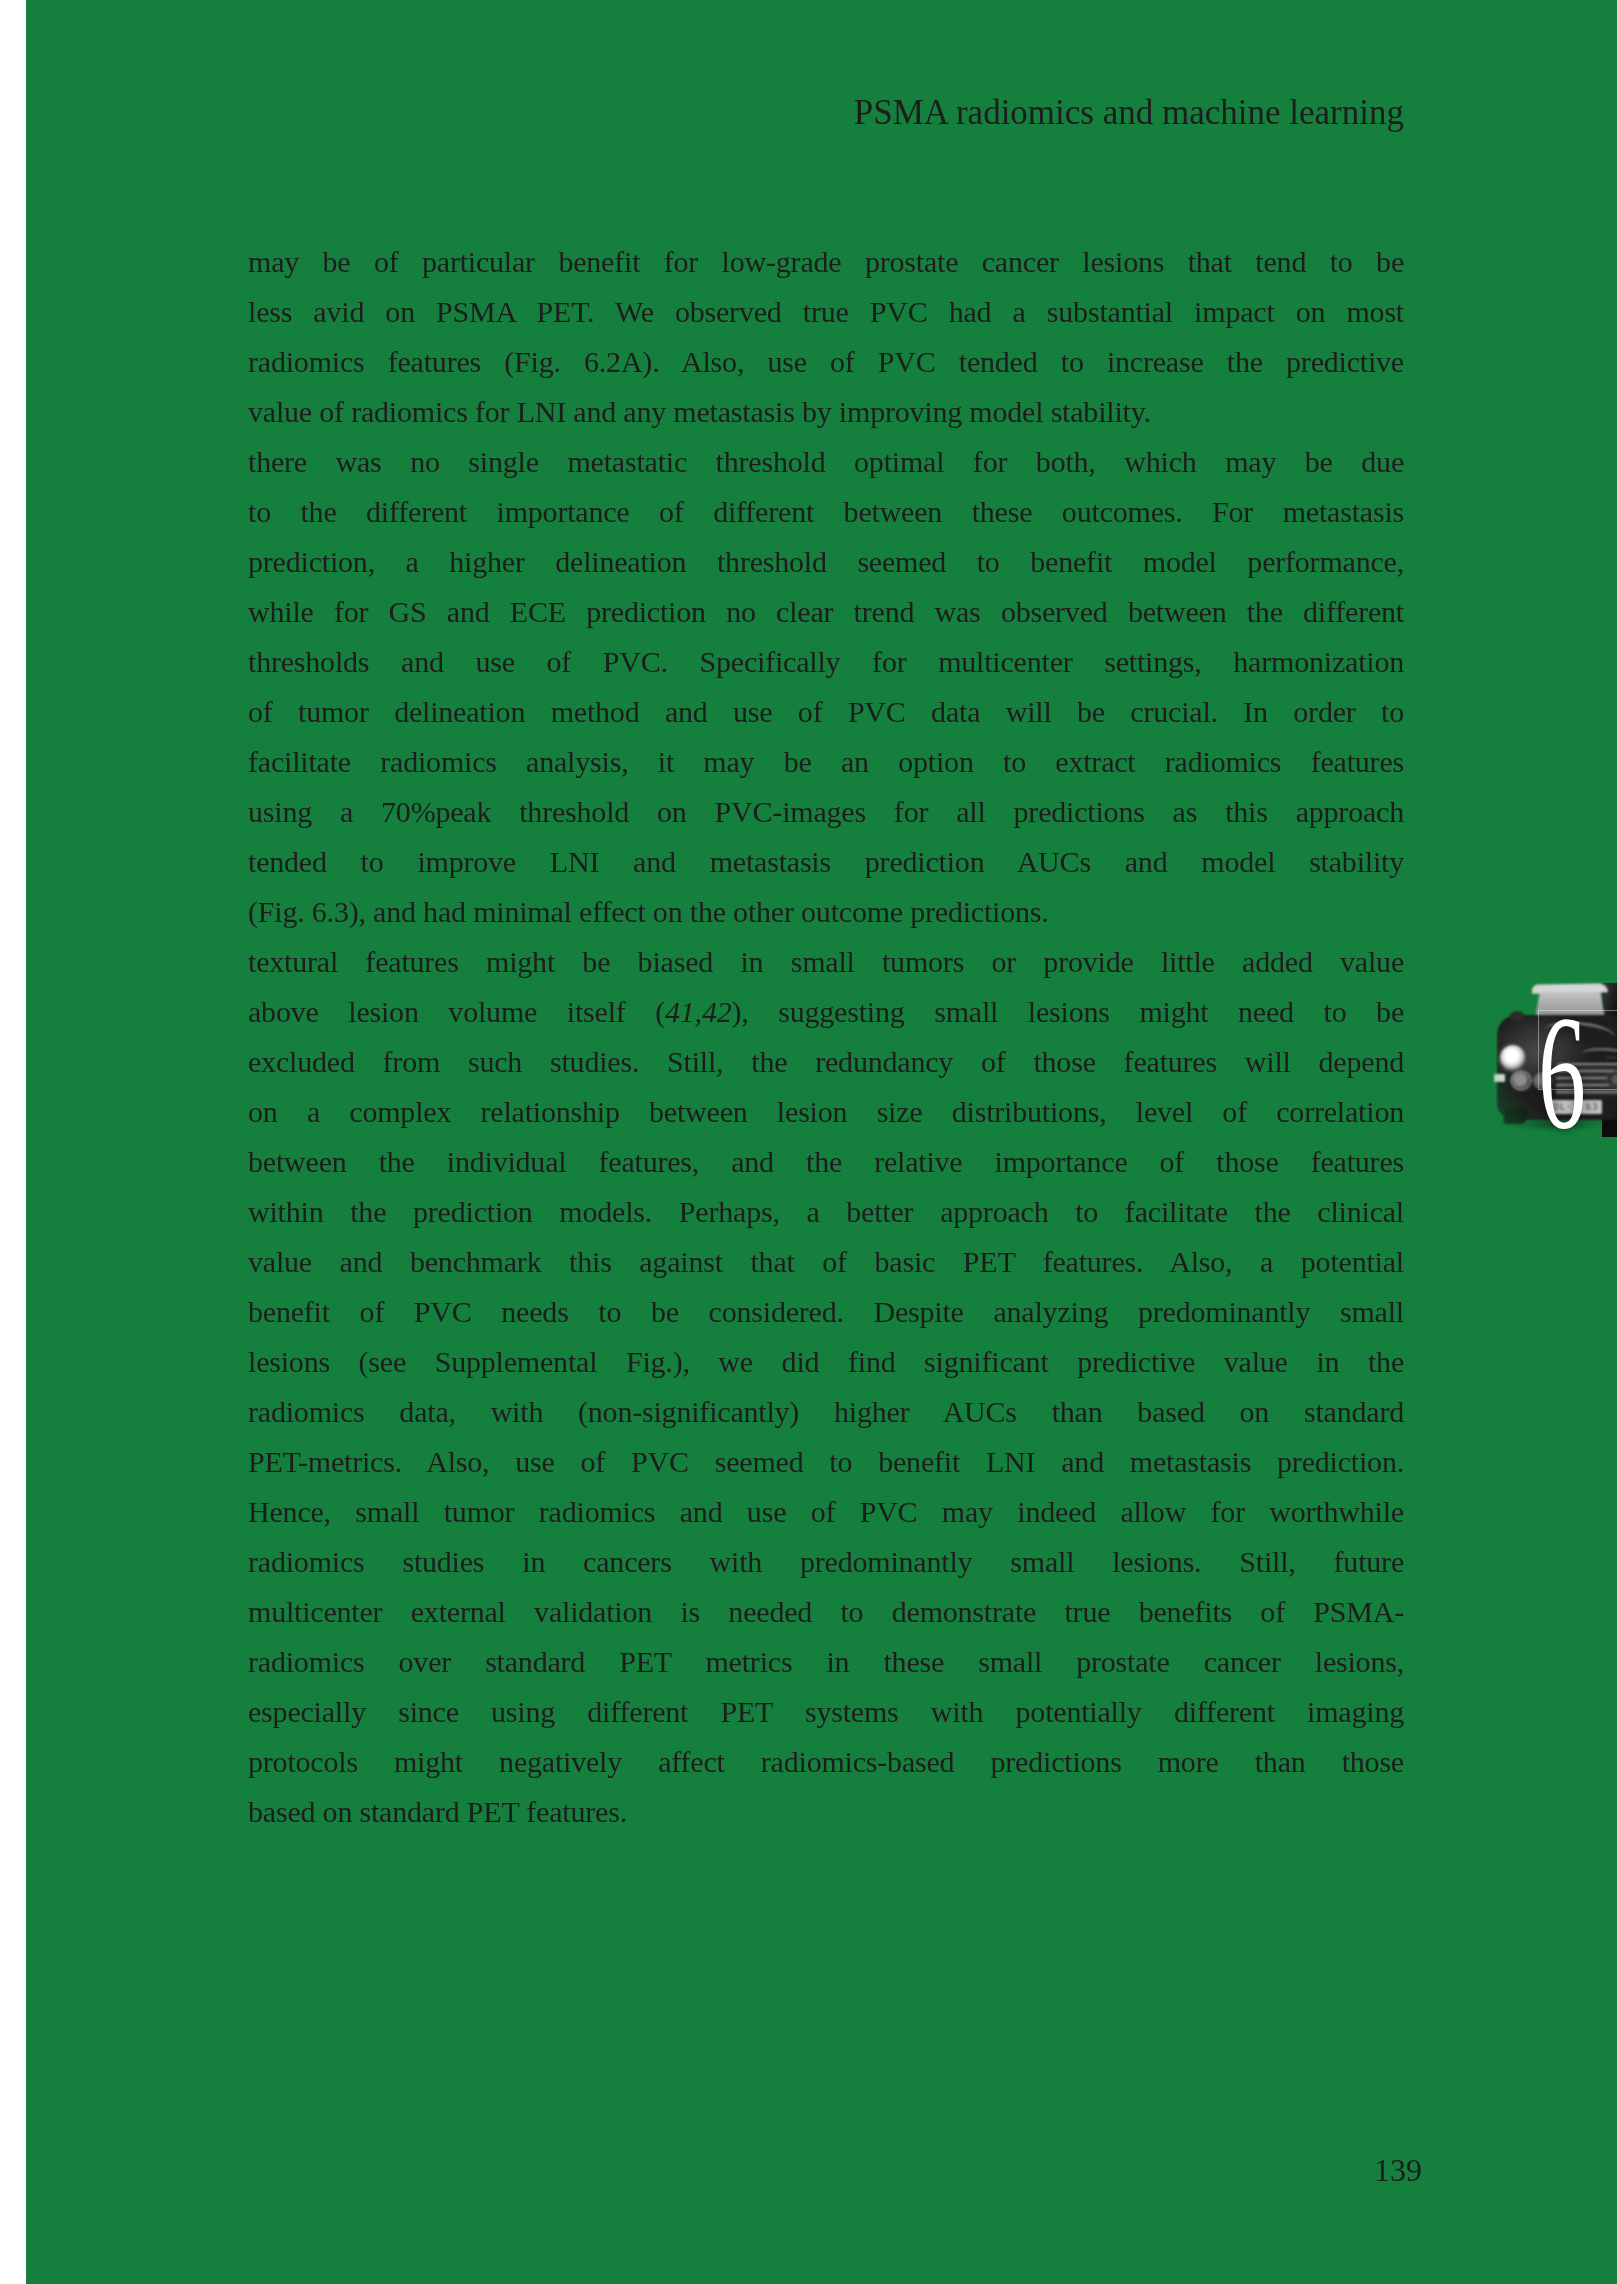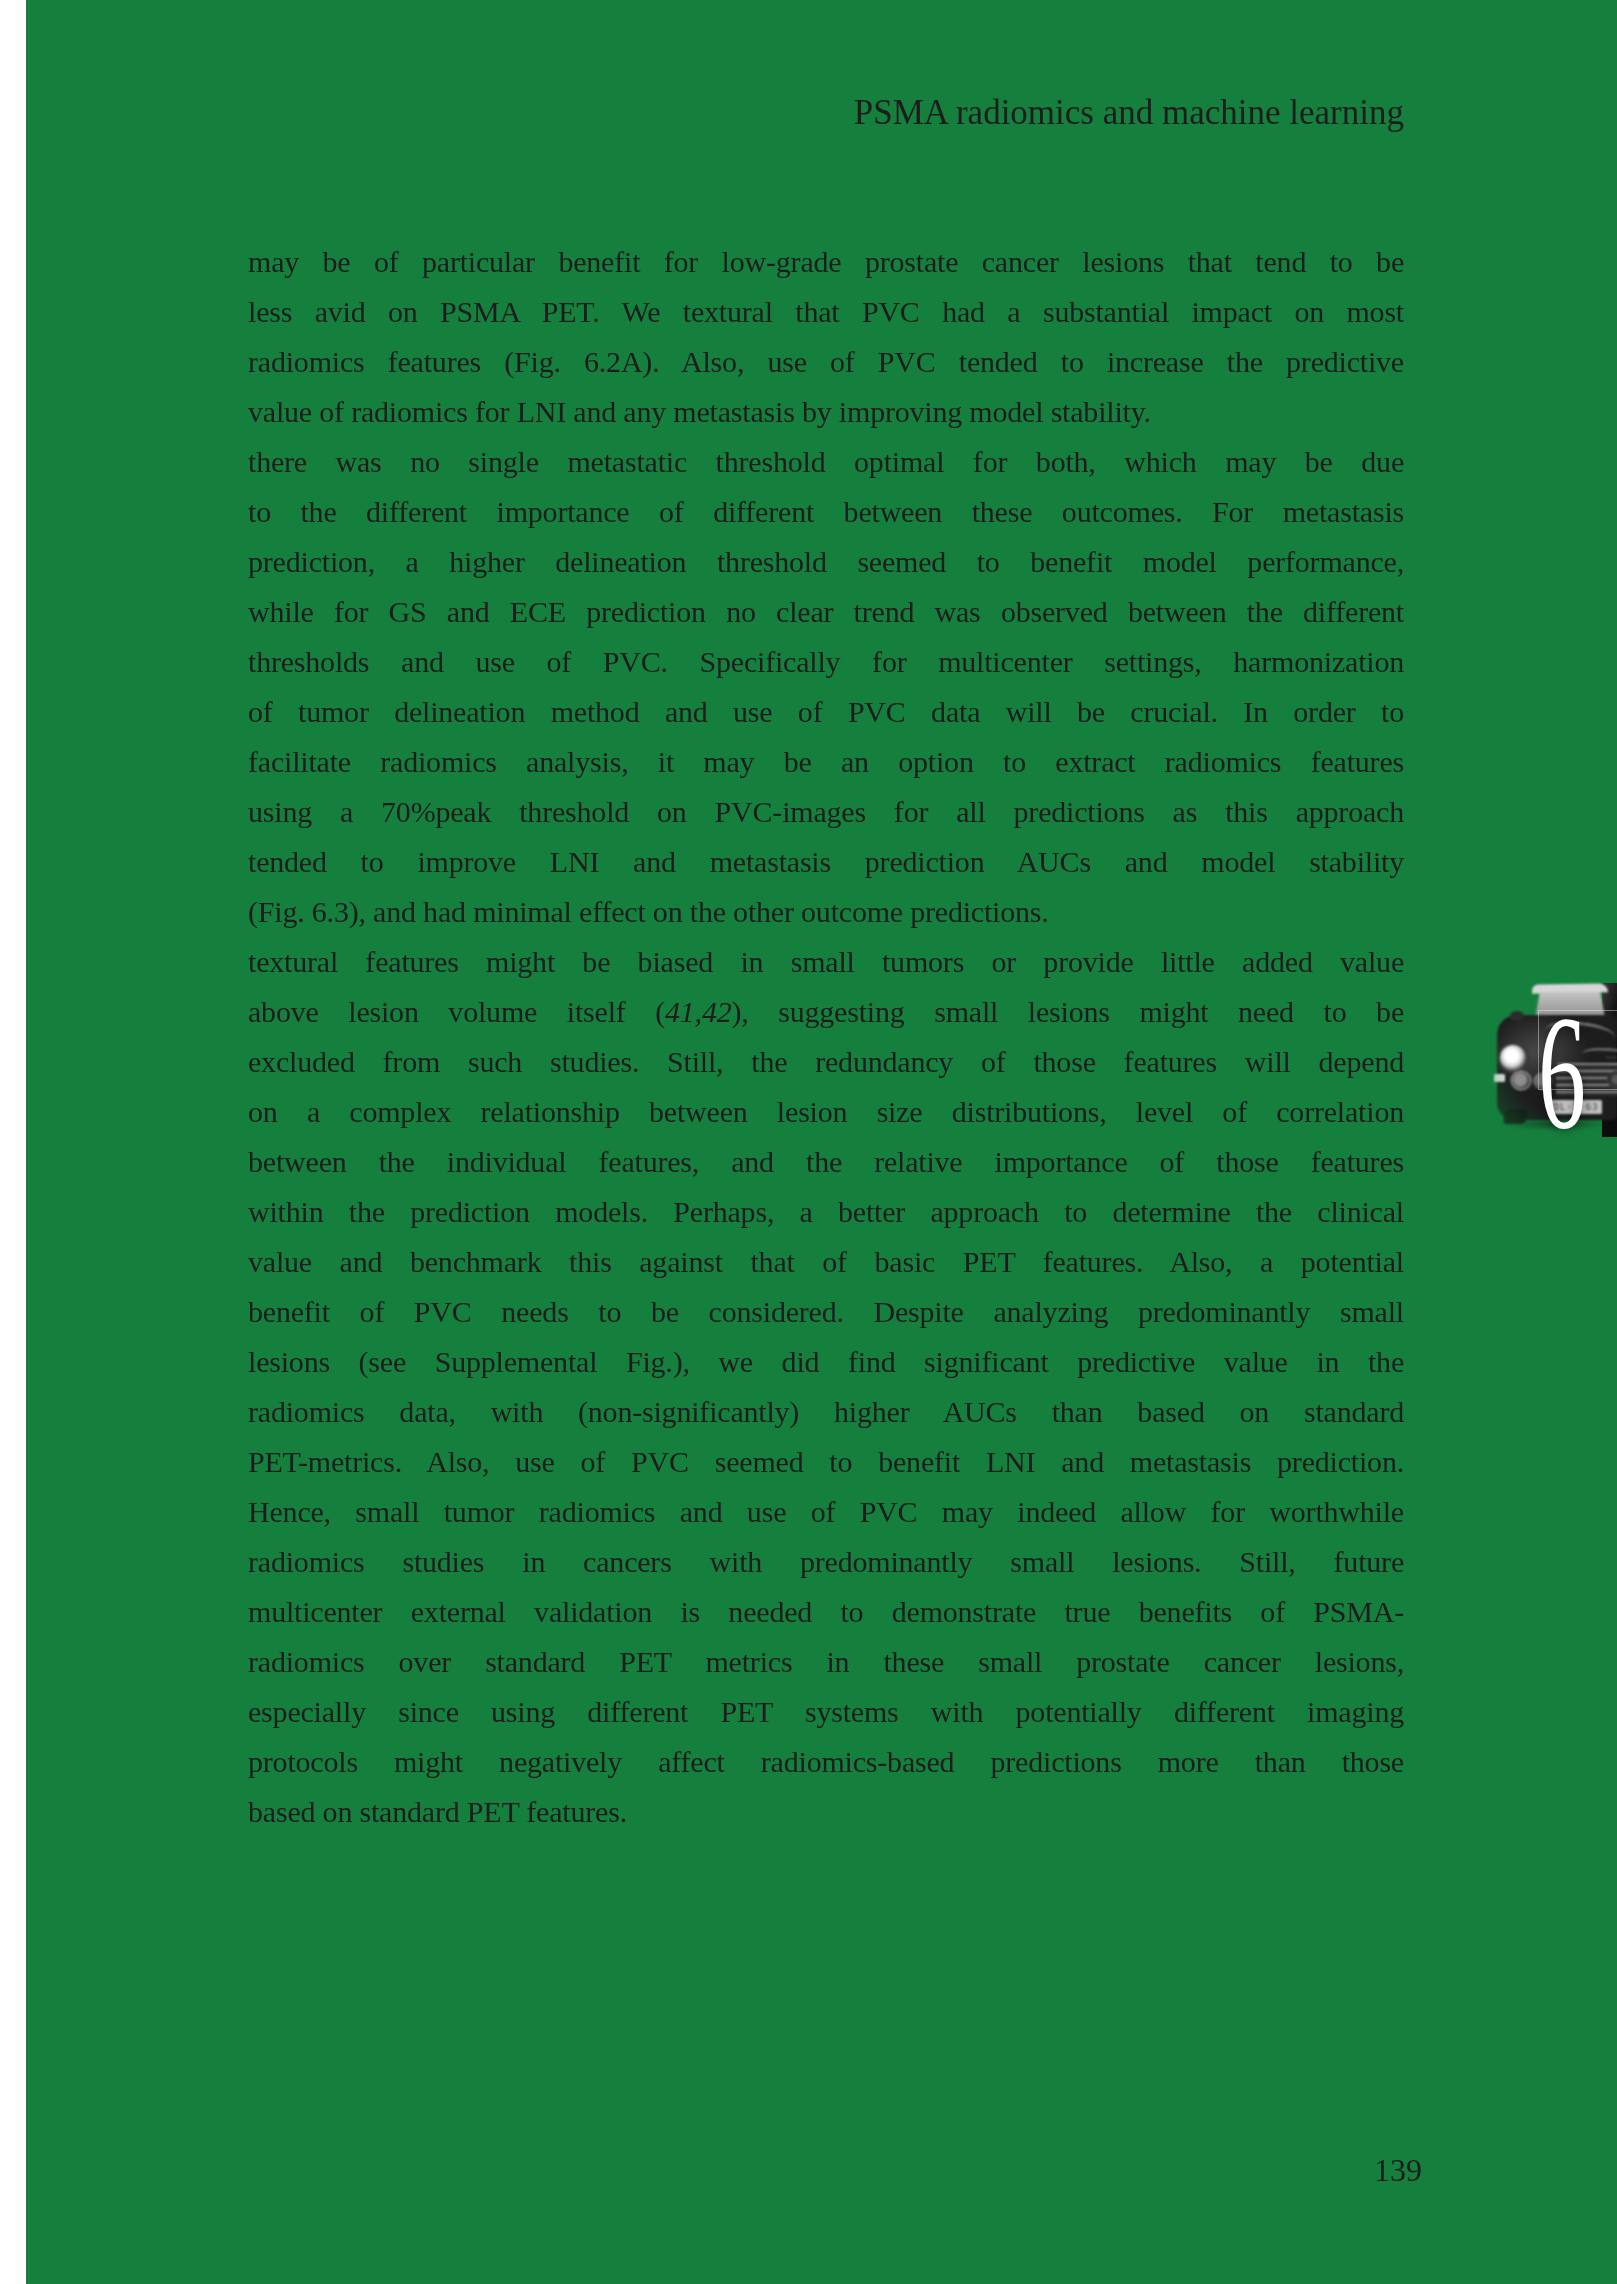--- a/index.html
+++ b/index.html
@@ -117,21 +117,21 @@
 </head>
 <body>
 
 <div class="page">
 
   <div class="running-head">PSMA radiomics and machine learning</div>
 
   <div class="body-text">
       <div class="para">
         <div class="line"><span>may be of particular benefit for low-grade prostate cancer lesions that tend to be</span></div>
-        <div class="line"><span>less avid on PSMA PET. We textural that PVC had a substantial impact on most</span></div>
+        <div class="line"><span>less avid on PSMA PET. We observed true PVC had a substantial impact on most</span></div>
         <div class="line"><span>radiomics features (Fig. 6.2A). Also, use of PVC tended to increase the predictive</span></div>
         <div class="line para-end"><span>value of radiomics for LNI and any metastasis by improving model stability.</span></div>
       </div>
       <div class="para">
         <div class="line"><span>there was no single metastatic threshold optimal for both, which may be due</span></div>
         <div class="line"><span>to the different importance of different between these outcomes. For metastasis</span></div>
         <div class="line"><span>prediction, a higher delineation threshold seemed to benefit model performance,</span></div>
         <div class="line"><span>while for GS and ECE prediction no clear trend was observed between the different</span></div>
         <div class="line"><span>thresholds and use of PVC. Specifically for multicenter settings, harmonization</span></div>
         <div class="line"><span>of tumor delineation method and use of PVC data will be crucial. In order to</span></div>
@@ -139,21 +139,21 @@
         <div class="line"><span>using a 70%peak threshold on PVC-images for all predictions as this approach</span></div>
         <div class="line"><span>tended to improve LNI and metastasis prediction AUCs and model stability</span></div>
         <div class="line para-end"><span>(Fig. 6.3), and had minimal effect on the other outcome predictions.</span></div>
       </div>
       <div class="para">
         <div class="line"><span>textural features might be biased in small tumors or provide little added value</span></div>
         <div class="line"><span>above lesion volume itself (</span><i>41,42</i><span>), suggesting small lesions might need to be</span></div>
         <div class="line"><span>excluded from such studies. Still, the redundancy of those features will depend</span></div>
         <div class="line"><span>on a complex relationship between lesion size distributions, level of correlation</span></div>
         <div class="line"><span>between the individual features, and the relative importance of those features</span></div>
-        <div class="line"><span>within the prediction models. Perhaps, a better approach to determine the clinical</span></div>
+        <div class="line"><span>within the prediction models. Perhaps, a better approach to facilitate the clinical</span></div>
         <div class="line"><span>value and benchmark this against that of basic PET features. Also, a potential</span></div>
         <div class="line"><span>benefit of PVC needs to be considered. Despite analyzing predominantly small</span></div>
         <div class="line"><span>lesions (see Supplemental Fig.), we did find significant predictive value in the</span></div>
         <div class="line"><span>radiomics data, with (non-significantly) higher AUCs than based on standard</span></div>
         <div class="line"><span>PET-metrics. Also, use of PVC seemed to benefit LNI and metastasis prediction.</span></div>
         <div class="line"><span>Hence, small tumor radiomics and use of PVC may indeed allow for worthwhile</span></div>
         <div class="line"><span>radiomics studies in cancers with predominantly small lesions. Still, future</span></div>
         <div class="line"><span>multicenter external validation is needed to demonstrate true benefits of PSMA-</span></div>
         <div class="line"><span>radiomics over standard PET metrics in these small prostate cancer lesions,</span></div>
         <div class="line"><span>especially since using different PET systems with potentially different imaging</span></div>

